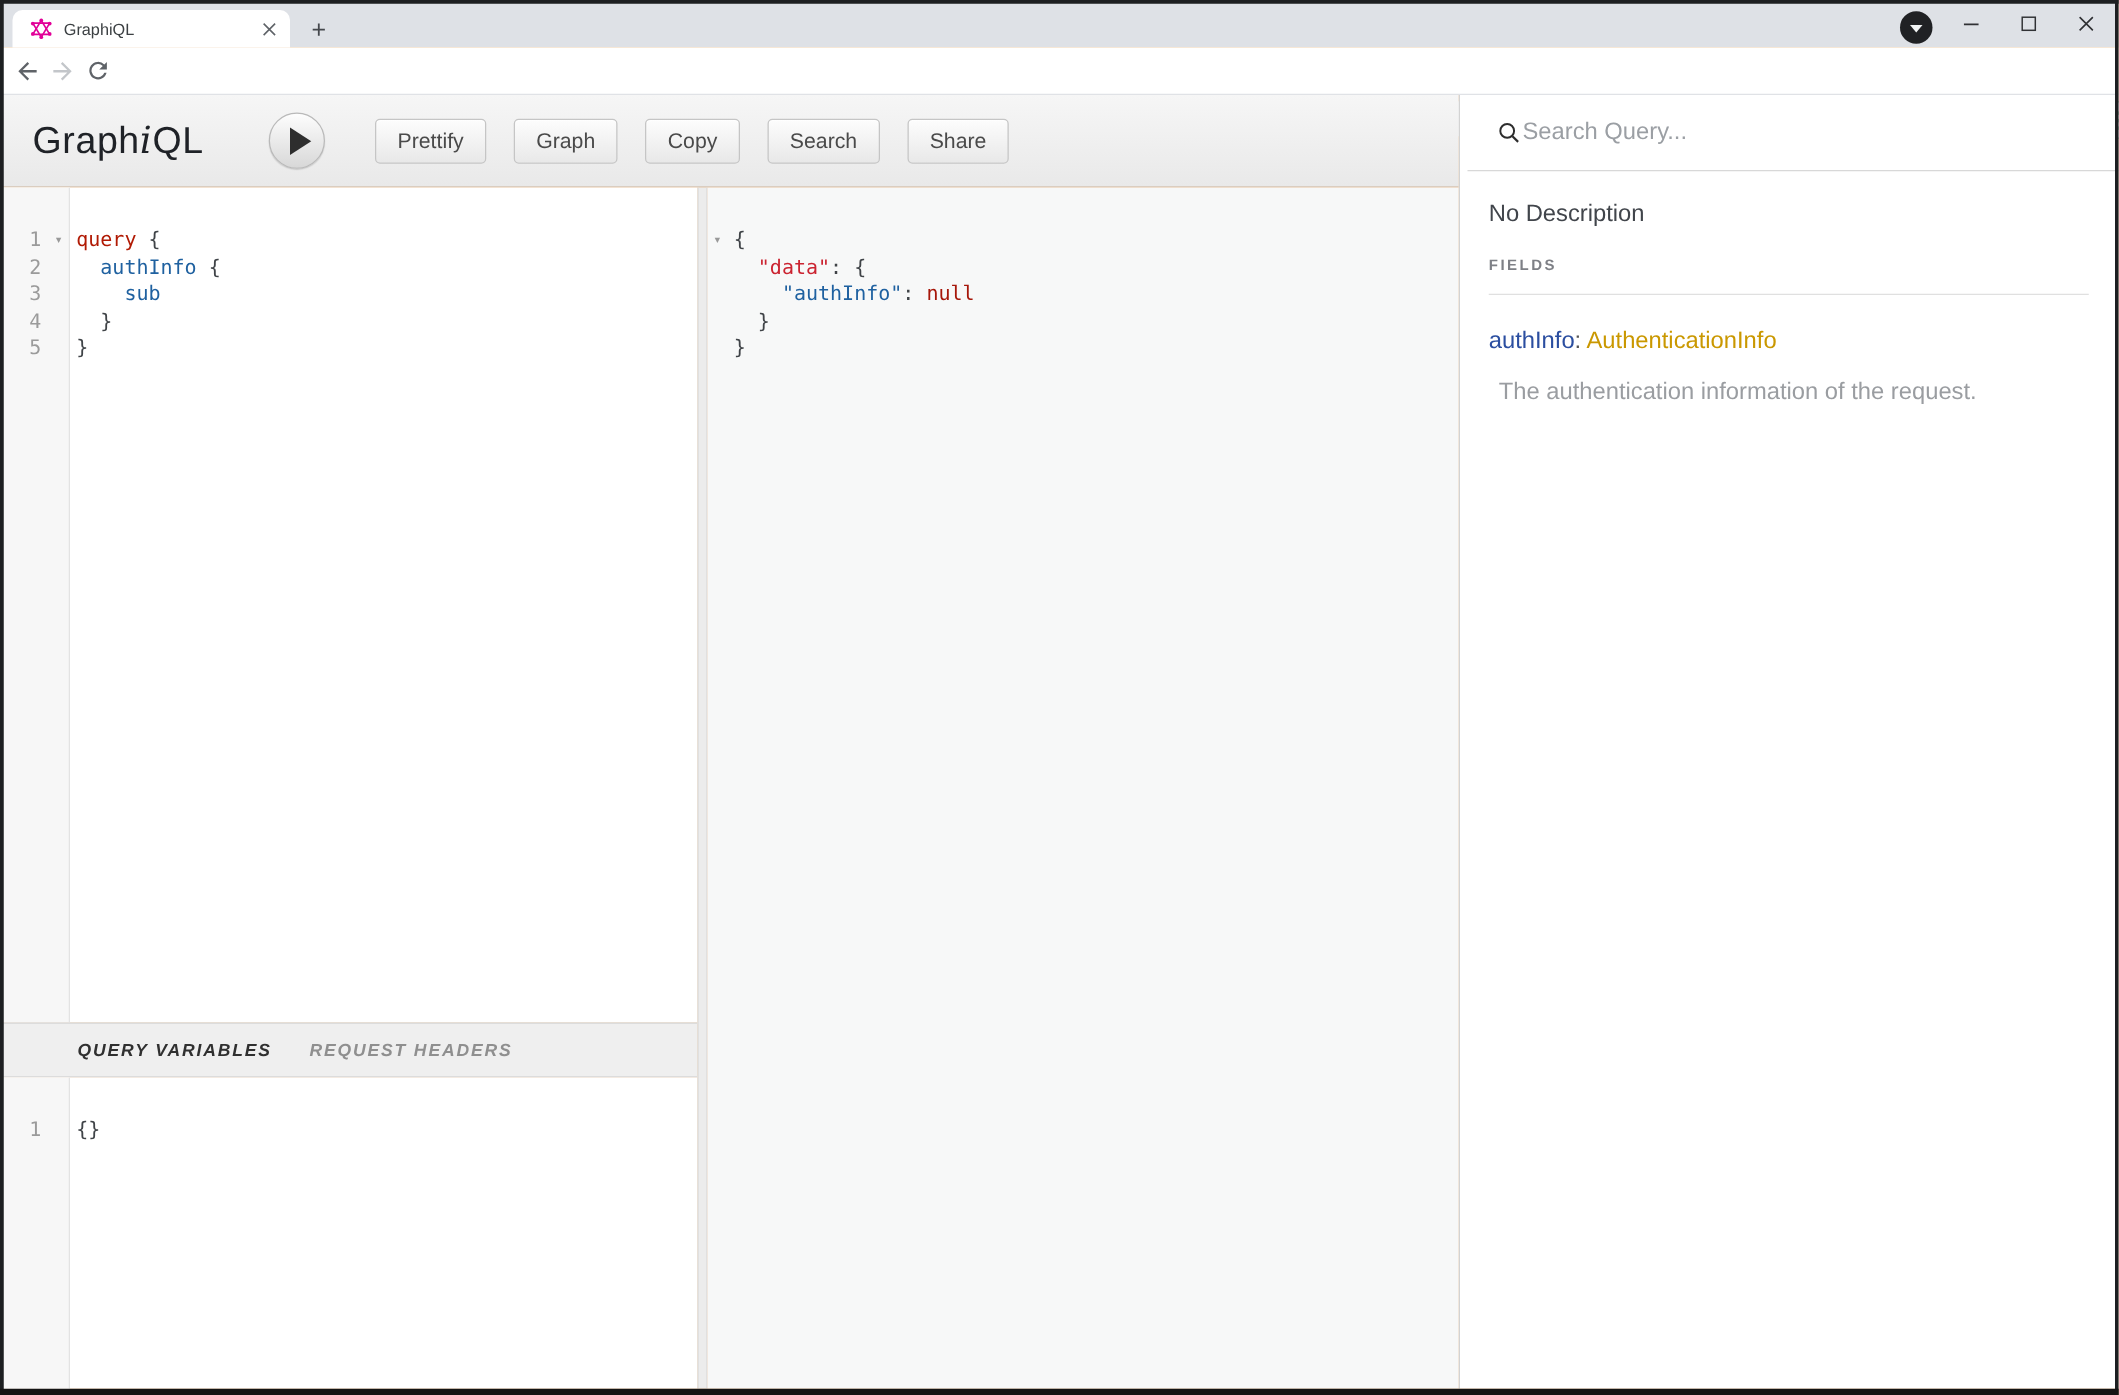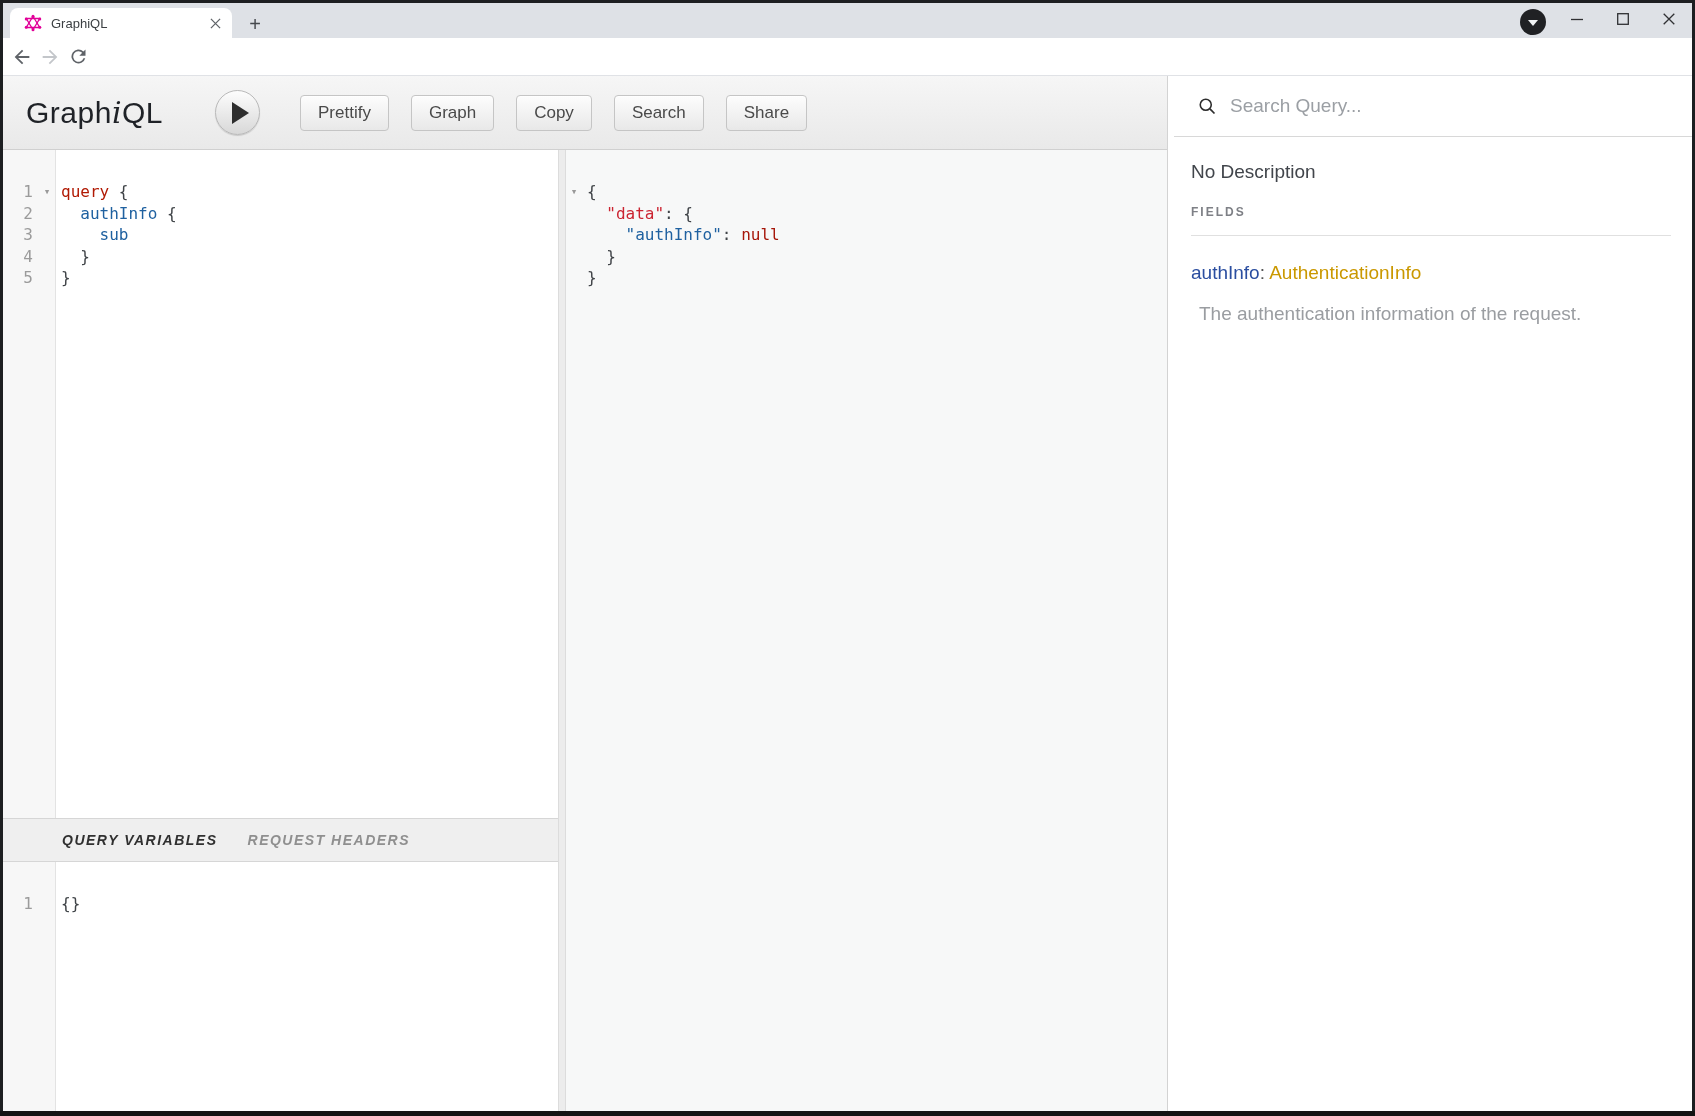--- a/index.html
+++ b/index.html
@@ -94,21 +94,21 @@
   .result-pane .cm-fold { width:16px; }
 
   
   .docpane { position:absolute; left:1167px; top:76px; width:528px; height:1035px; background:#fff;
              border-left:1px solid #d3d3d3; }
   .dochead { height:72px; border-bottom:1px solid #d0d0d0; display:flex; align-items:center; position:relative; }
   .docback { display:flex; align-items:center; gap:7px; margin-left:22px; color:#3b74ba; font-size:20px; cursor:pointer; }
   .doctitle { position:absolute; left:0; right:0; text-align:center; font-size:20px; font-weight:bold; color:#141a22; }
   .docclose { position:absolute; right:24px; top:24px; width:24px; height:24px; display:flex; align-items:center;
               justify-content:center; cursor:pointer; }
-  .docsearch { height:61px; display:flex; align-items:center; gap:12px; padding-left:23px;
+  .docsearch { height:61px; display:flex; align-items:center; padding-left:23px;
                border-bottom:1px solid #d8d8d8; margin-left:6px; }
   .docsearch input { border:none; outline:none; font-size:19px; color:#333; width:420px; background:transparent;
                      font-family:"Liberation Sans",sans-serif; }
   .docsearch input::placeholder { color:#9b9fa4; }
   .docbody { padding:24px 24px 0 23px; }
   .nodesc { font-size:19px; color:#41454b; }
   .fieldshdr { margin-top:22px; font-size:12px; font-weight:bold; letter-spacing:2px; color:#7e8086; }
   .fieldsrule { margin-top:16px; border:none; border-top:1px solid #e0e0e0; }
   .fieldrow { margin-top:26px; font-size:19px; }
   .fieldname { color:#2b4ea0; cursor:pointer; }

